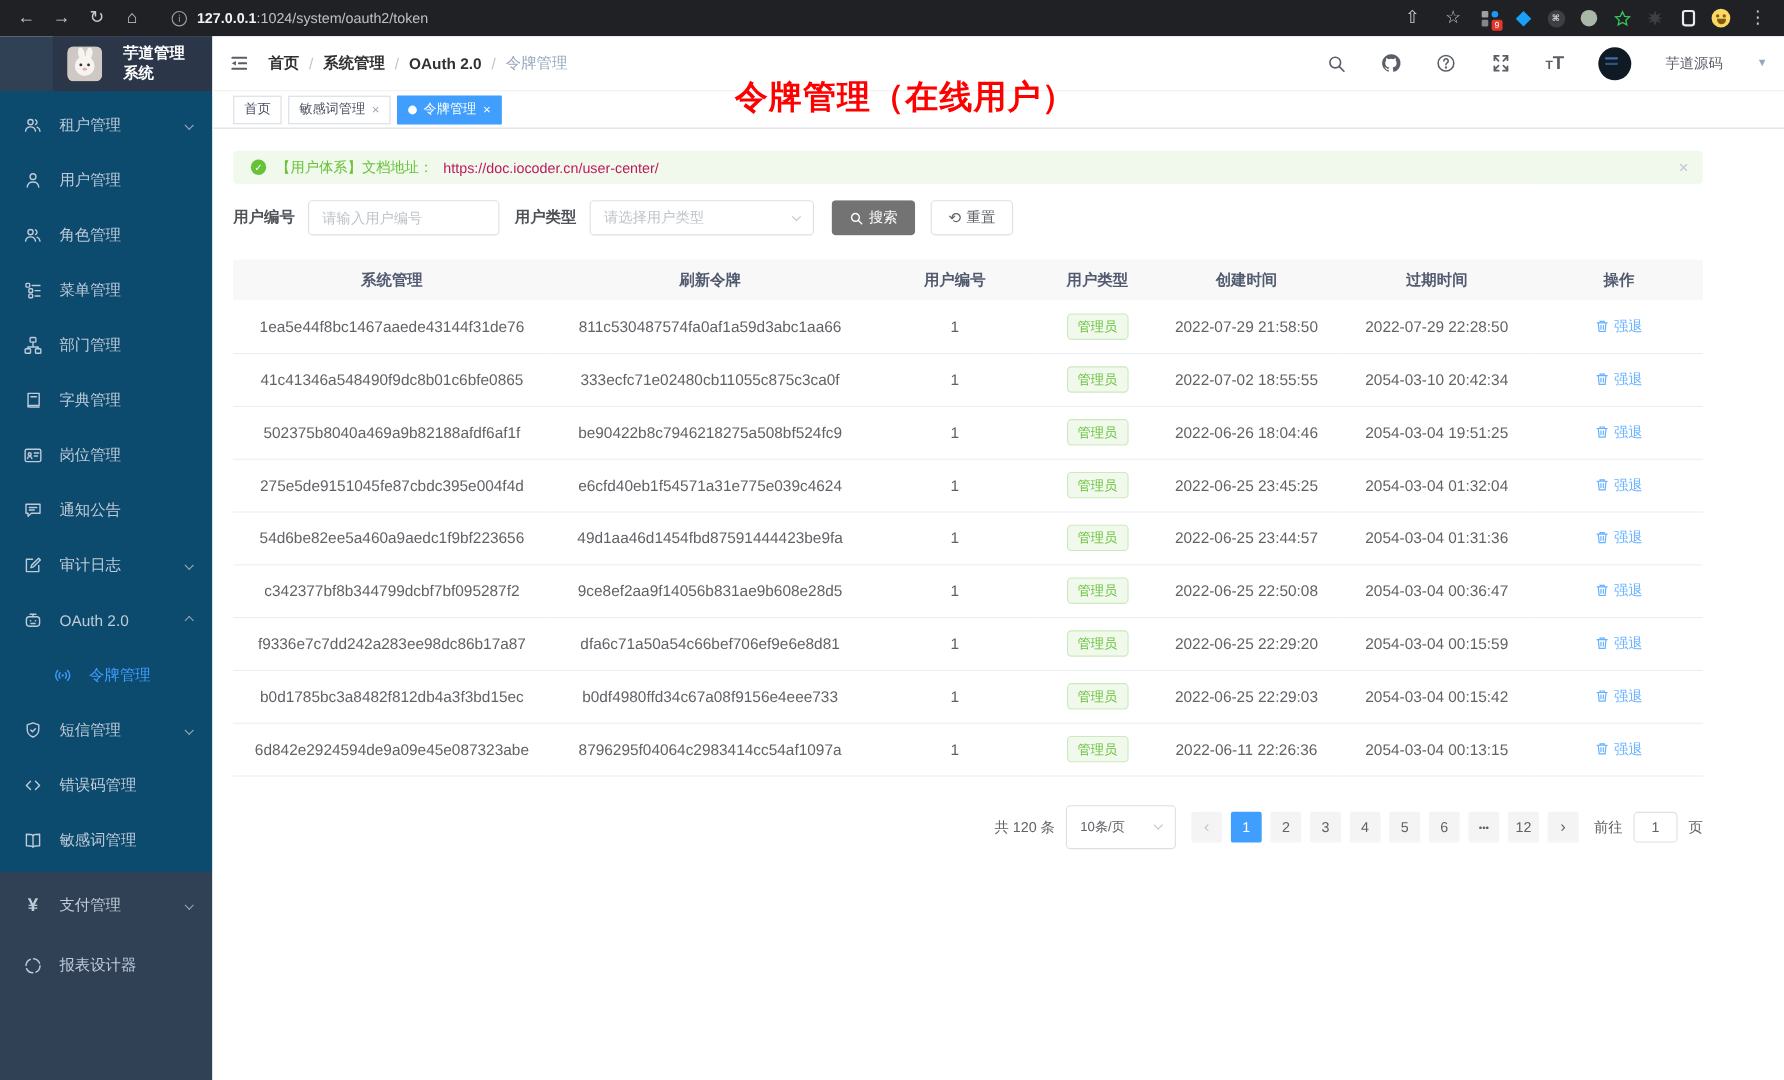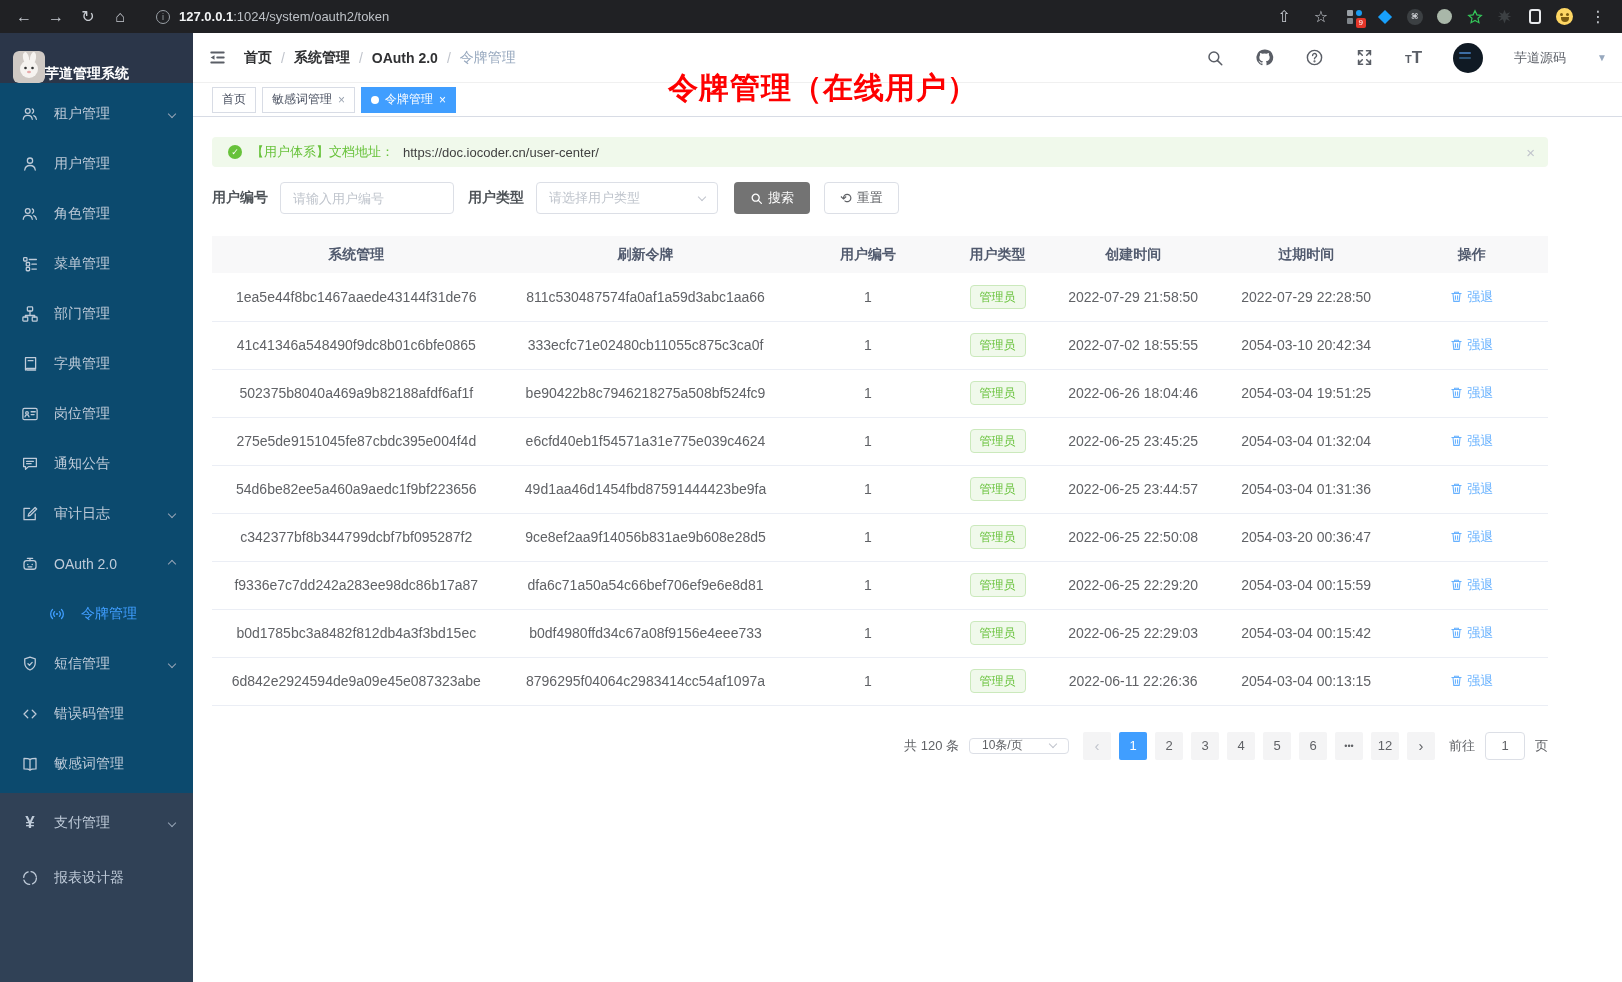--- a/index.html
+++ b/index.html
@@ -29,21 +29,21 @@
   .emoji { width:17px; height:17px; border-radius:50%; background:#fdd663; position:relative; display:inline-block; }
   .emoji .eyes { position:absolute; top:5px; left:4px; width:3px; height:3px; border-radius:50%; background:#7c5c10;
                  box-shadow:6px 0 0 #7c5c10; }
   .emoji .mouth { position:absolute; top:9px; left:4.5px; width:8px; height:4.5px; border-radius:0 0 9px 9px; background:#7c5c10; }
 
   
   .app { display:flex; height:949px; }
 
   
   .sidebar { width:193px; background:#304156; display:flex; flex-direction:column; flex:none; }
-  .side-header { height:50px; background:#2b3649; display:flex; align-items:flex-end; gap:0; padding:0 13px; flex:none; }
+  .side-header { height:50px; background:#2b3649; display:flex; align-items:center; gap:19px; padding:0 13px; flex:none;margin-left:48px; }
   .logo { width:32px; height:32px; border-radius:6px; flex:none; overflow:hidden; }
   .side-title { color:#fff; font-size:14px; font-weight:700; }
   .menu { background:#0c4a6e; padding:6px 0 4px; }
   .menu-item { height:50px; display:flex; align-items:center; gap:15px; padding:0 14px 0 21px;
                color:#bfcbd9; font-size:14px; cursor:pointer; }
   .menu-item.sub { padding-left:48px; }
   .menu-item.active { color:#409eff; }
   .m-ico { width:18px; height:18px; flex:none; display:flex; align-items:center; justify-content:center; }
   .m-lbl { flex:1; white-space:nowrap; }
   .chev { width:6px; height:6px; border-right:1.5px solid #96a4b5; border-bottom:1.5px solid #96a4b5;
@@ -80,30 +80,30 @@
   .tag-tab.active .x { color:#fff; }
   .tab-dot { width:8px; height:8px; border-radius:50%; background:#fff; }
 
   .content { flex:1; padding:20px 74px 0 19px; position:relative; min-width:0; }
 
   
   .alert { height:30px; background:#f0f9eb; border-radius:4px; display:flex; align-items:center; gap:9px;
            padding:0 16px; font-size:13px; color:#67c23a; position:relative; }
   .check-circle { width:14px; height:14px; border-radius:50%; background:#67c23a; color:#fff; font-size:9px;
                   display:flex; align-items:center; justify-content:center; flex:none; }
-  .alert-link { color:#404040; text-decoration:none; cursor:pointer; }
+  .alert-link { color:#be185d; text-decoration:none; cursor:pointer; }
   .alert-close { position:absolute; right:13px; color:#c0c4cc; font-size:15px; cursor:pointer; }
 
   
   .filters { display:flex; align-items:center; gap:10px; margin-top:15px; font-size:14px; }
   .f-label { font-weight:700; color:#4e5358; margin-right:2px; }
   .inp { width:174px; height:32px; border:1px solid #dcdfe6; border-radius:4px; padding:0 12px; font-size:13px;
          color:#606266; outline:none; font-family:inherit; }
   .inp::placeholder { color:#bfc4cc; }
-  .sel { width:182px; height:32px; border:1px solid #dcdfe6; border-radius:4px; padding:0 10px 0 12px; font-size:13px;
+  .sel { width:204px; height:32px; border:1px solid #dcdfe6; border-radius:4px; padding:0 10px 0 12px; font-size:13px;
          color:#bfc4cc; display:flex; align-items:center; justify-content:space-between; cursor:pointer; margin-right:6px; }
   .sel .chev { border-color:#c0c4cc; transform:rotate(45deg); margin:-3px 2px 0 0; }
   .btn { height:32px; border-radius:4px; font-size:13px; display:inline-flex; align-items:center; gap:5px;
          padding:0 15px; cursor:pointer; border:1px solid transparent; font-family:inherit; }
   .btn-primary { background:#737373; color:#fff; }
   .btn-plain { background:#fff; border-color:#dcdfe6; color:#606266; margin-left:4px; }
   .r-ic { font-size:14px; line-height:1; }
 
   
   table { width:100%; border-collapse:collapse; table-layout:fixed; margin-top:22px; font-size:14px; }
@@ -112,21 +112,21 @@
        overflow:hidden; text-overflow:ellipsis; }
   col.c-access { width:21.6%; } col.c-refresh { width:21.7%; } col.c-uid { width:11.6%; }
   col.c-utype { width:7.8%; } col.c-created { width:12.5%; } col.c-expires { width:13.4%; } col.c-act { width:11.4%; }
   .tag-success { display:inline-block; height:24px; line-height:22px; padding:0 9px; font-size:12px;
                  background:#f0f9eb; border:1px solid #cbe9bc; color:#67c23a; border-radius:4px; }
   .kick { color:#66b1ff; font-size:13px; display:inline-flex; align-items:center; gap:4px; cursor:pointer; }
 
   
   .pagination { display:flex; align-items:center; justify-content:flex-end; gap:10px; margin-top:26px;
                 font-size:13px; color:#606266; }
-  .size-sel { width:100px; height:16px; border:1px solid #dcdfe6; border-radius:4px; display:flex; align-items:center;
+  .size-sel { width:100px; height:40px; border:1px solid #dcdfe6; border-radius:4px; display:flex; align-items:center;
               justify-content:space-between; padding:0 8px 0 12px; font-size:12px; color:#606266; cursor:pointer; }
   .size-sel .chev { border-color:#c0c4cc; margin-top:-3px; }
   .pager { display:flex; align-items:center; gap:8px; margin:0 4px; }
   .page-btn { min-width:28px; height:28px; padding:0 4px; background:#f4f4f5; border:none; border-radius:2px;
               color:#606266; font-size:13px; cursor:pointer; display:flex; align-items:center; justify-content:center;
               font-family:inherit; }
   .page-btn.active { background:#409eff; color:#fff; }
   .page-btn.arrow { font-size:15px; }
   .page-btn.prev { color:#c0c4cc; }
   .goto-input { width:40px; height:28px; border:1px solid #dcdfe6; border-radius:4px; text-align:center;
@@ -554,21 +554,21 @@
                   </svg>
                   <span>强退</span>
                 </span></td>
             </tr>
             <tr>
               <td>c342377bf8b344799dcbf7bf095287f2</td>
               <td>9ce8ef2aa9f14056b831ae9b608e28d5</td>
               <td>1</td>
               <td><span class="tag-success">管理员</span></td>
               <td>2022-06-25 22:50:08</td>
-              <td>2054-03-20 00:36:47</td>
+              <td>2054-03-04 00:36:47</td>
               <td><span class="kick">
                   <svg width="13" height="13" viewBox="0 0 24 24" fill="none" stroke="currentColor" stroke-width="2" stroke-linecap="round">
                     <path d="M3.5 6.5h17M8.5 6.5V4h7v2.5M5.5 6.5L7 21h10l1.5-14.5M10 10.5v6.5M14 10.5v6.5"></path>
                   </svg>
                   <span>强退</span>
                 </span></td>
             </tr>
             <tr>
               <td>f9336e7c7dd242a283ee98dc86b17a87</td>
               <td>dfa6c71a50a54c66bef706ef9e6e8d81</td>

